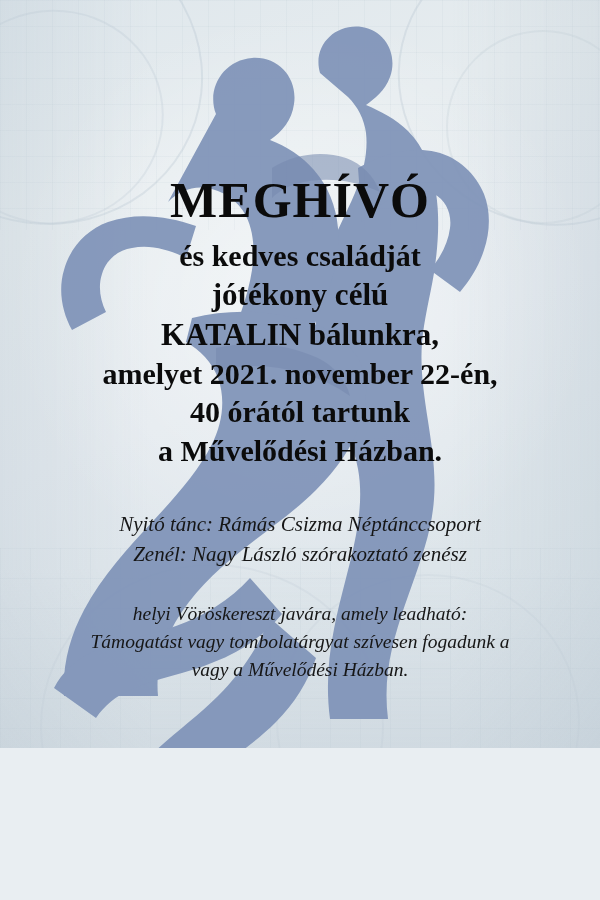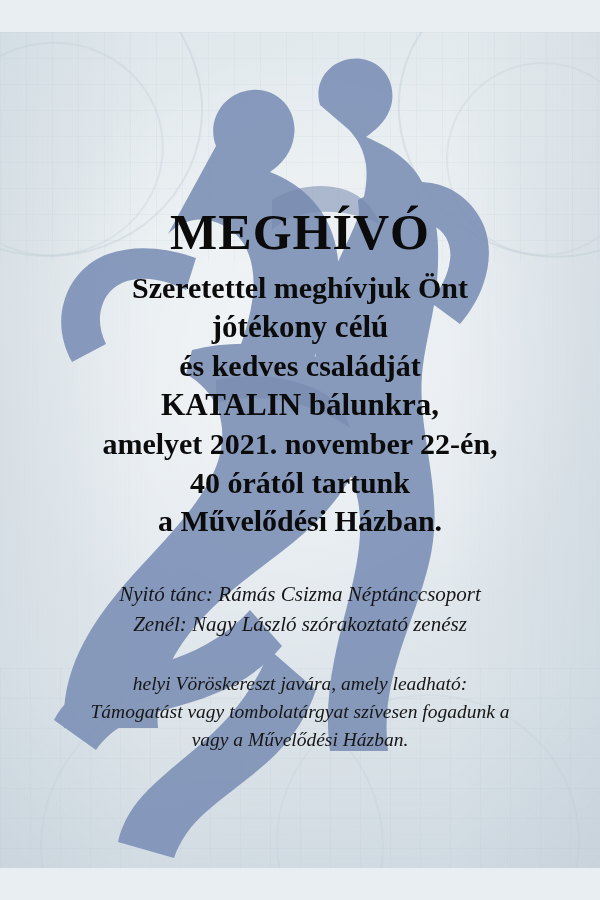--- a/index.html
+++ b/index.html
@@ -10,26 +10,25 @@
     width: 600px;
     height: 900px;
     font-family: "Liberation Serif", serif;
     background: #e9eef2;
     overflow: hidden;
   }
 
   .poster {
     position: relative;
     width: 600px;
-    height: 836px;
+    height: 748px;
     overflow: hidden;
     background:
       radial-gradient(ellipse 70% 55% at 50% 40%, rgba(255,255,255,0.55) 0%, rgba(255,255,255,0.0) 70%),
       linear-gradient(160deg, #dfe7ec 0%, #e6ecef 25%, #e3e9ee 50%, #dde5ea 75%, #d8e1e7 100%);
-    margin-top: 32px;
   }
 
   
   .bg-art {
     position: absolute;
     inset: 0;
     opacity: 0.55;
   }
   .bg-art .swirl {
     position: absolute;
@@ -266,23 +265,22 @@
       <path d="M252 150 c 22,-14 50,-18 74,-10 c 16,6 28,18 34,34 c -26,-12 -56,-16 -84,-8 c -10,3 -18,8 -24,14 z"></path>
       <path d="M196 330 c 34,-8 72,-4 102,10 c 16,8 28,22 32,38 c -28,-20 -64,-30 -98,-30 c -14,0 -26,2 -36,6 z"></path>
     </g>
   </svg>
 
   <div class="content">
 
     <div class="title">MEGHÍVÓ</div>
 
     <div class="invite-lines">
-      <div class="l">Szeretettel meghívjuk Önt</div>
+      <div class="l">és kedves családját</div>
       <div class="l big">jótékony célú</div>
-      <div class="l">és kedves családját</div>
       <div class="l big">KATALIN bálunkra,</div>
       <div class="l">amelyet 2021. november 22-én,</div>
       <div class="l">40 órától tartunk</div>
       <div class="l">a Művelődési Házban.</div>
     </div>
 
     <div class="music-block">
       <div class="l">Nyitó tánc: Rámás Csizma Néptánccsoport</div>
       <div class="l">Zenél: Nagy László szórakoztató zenész</div>
     </div>

